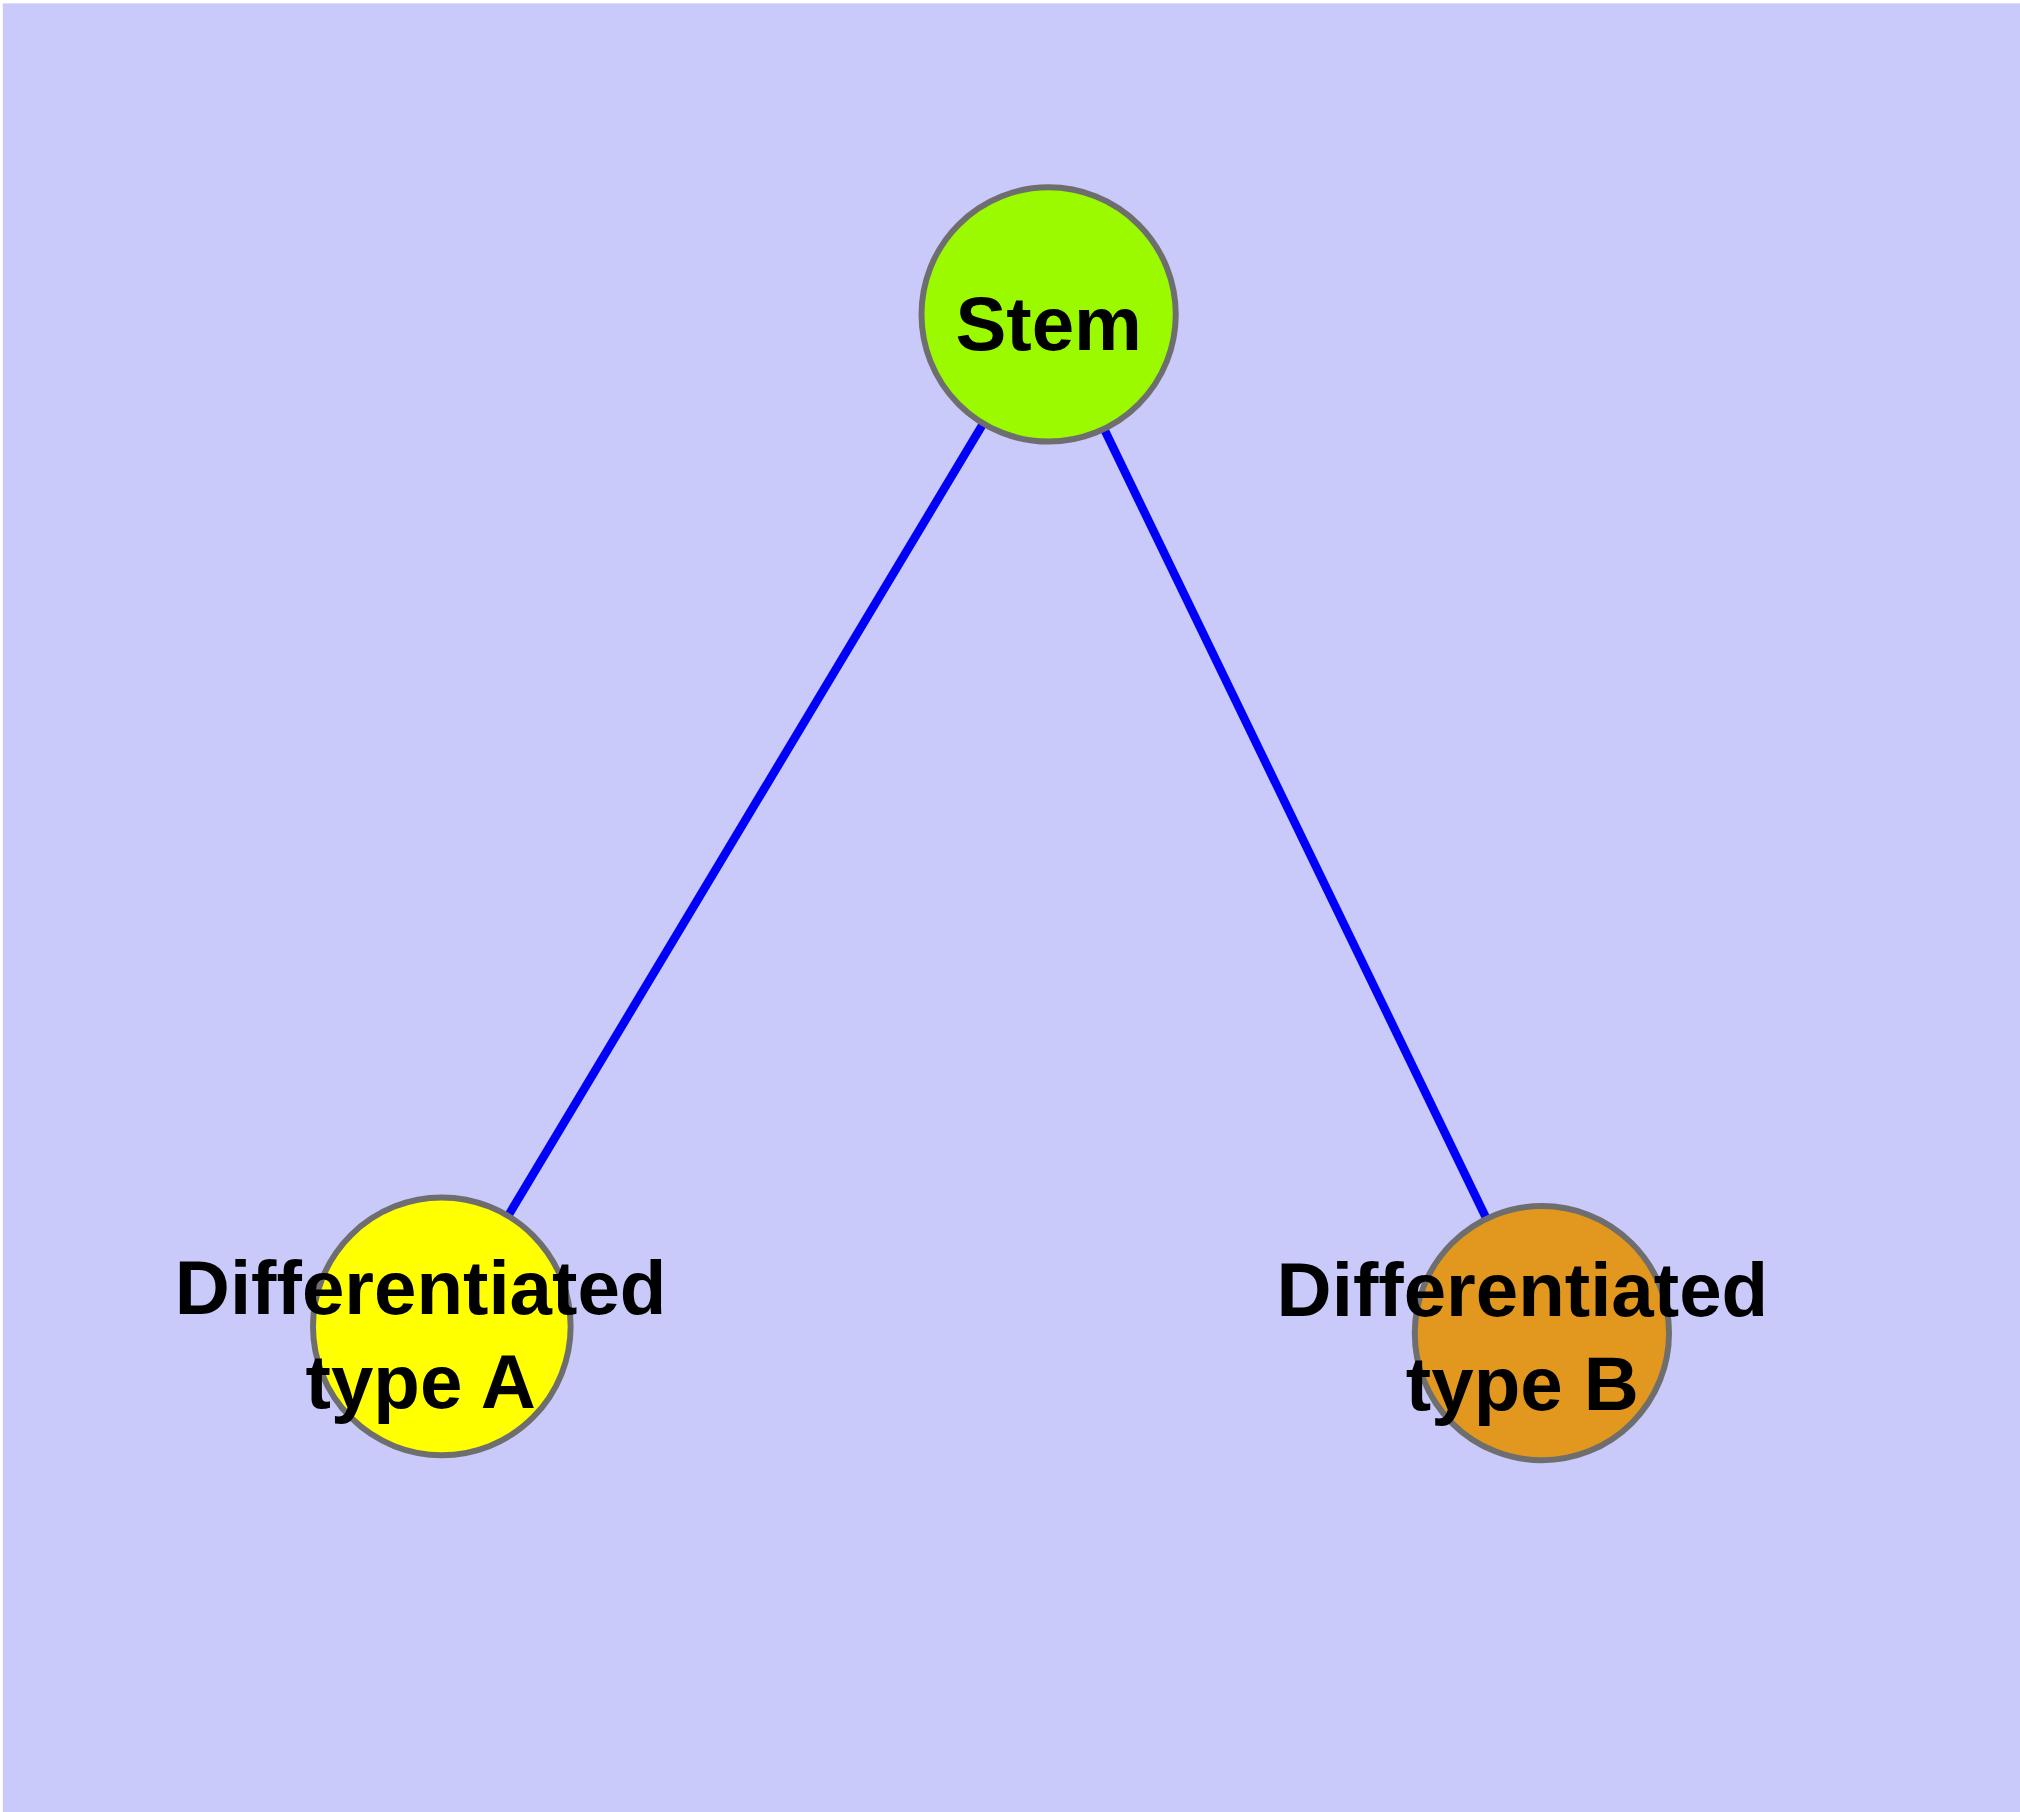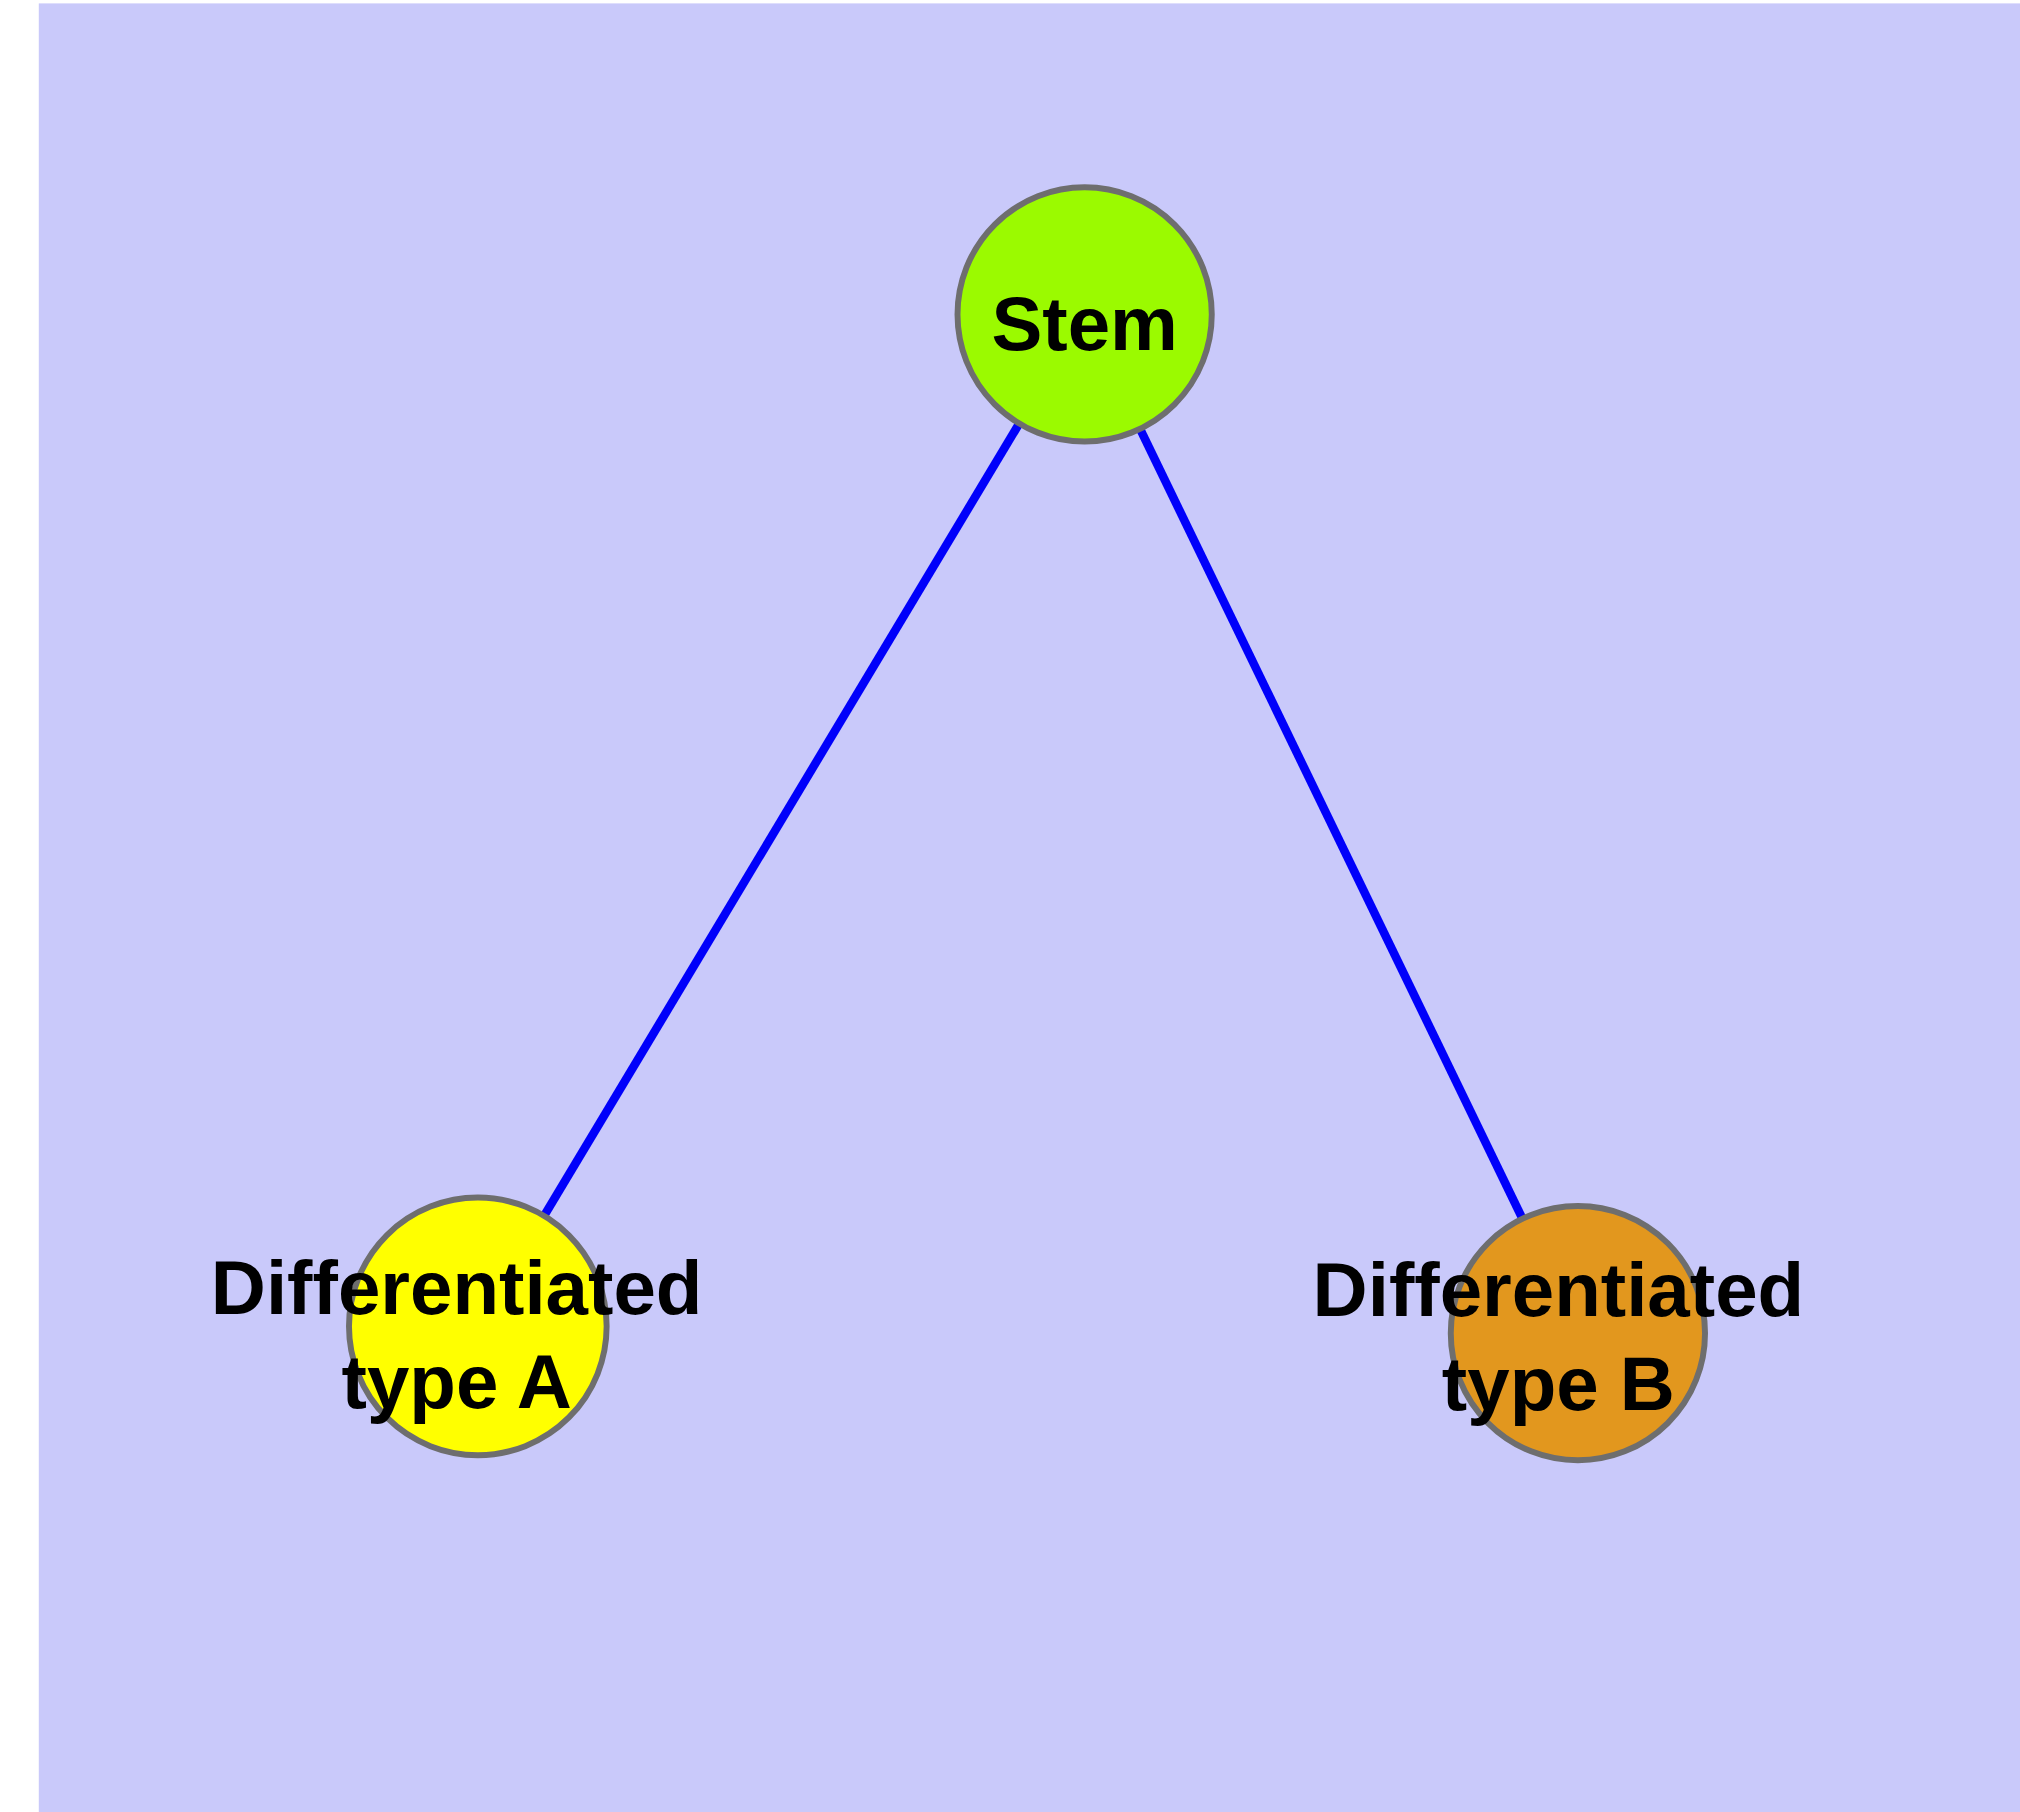--- a/index.html
+++ b/index.html
@@ -10,21 +10,20 @@
     height: 1812px;
     overflow: hidden;
     font-family: "Liberation Sans", sans-serif;
   }
   #diagram-wrap {
     position: absolute;
     top: 0;
     left: 0;
     width: 1769px;
     height: 1812px;
-    padding-left: 36px;
   }
   #diagram-svg {
     display: block;
     width: 2021px;
     height: 1812px;
   }
   .node-label {
     font-family: "Liberation Sans", "DejaVu Sans", sans-serif;
     font-weight: bold;
     text-anchor: middle;

